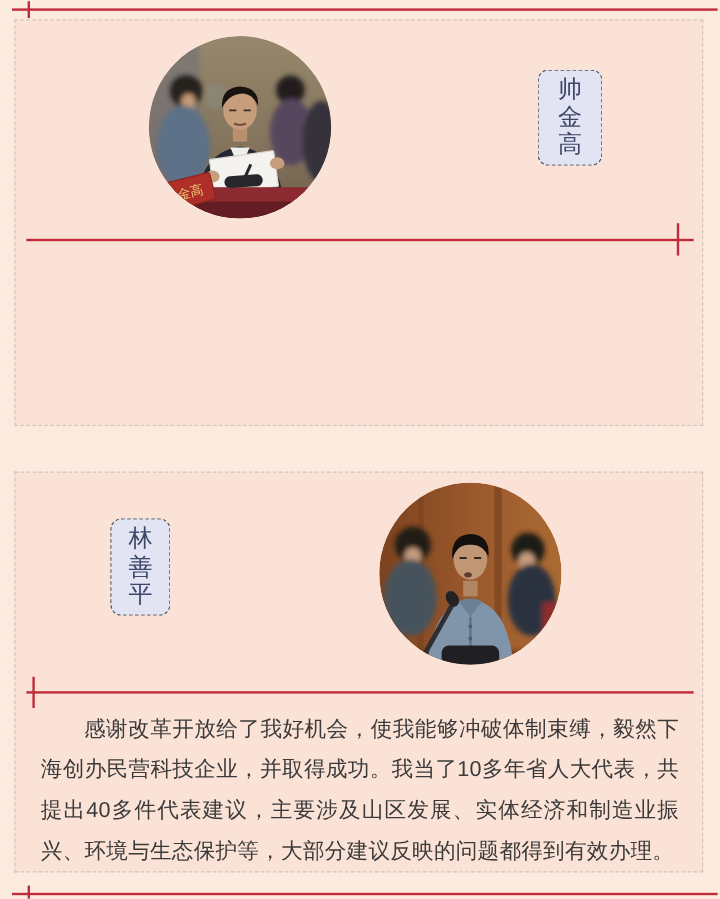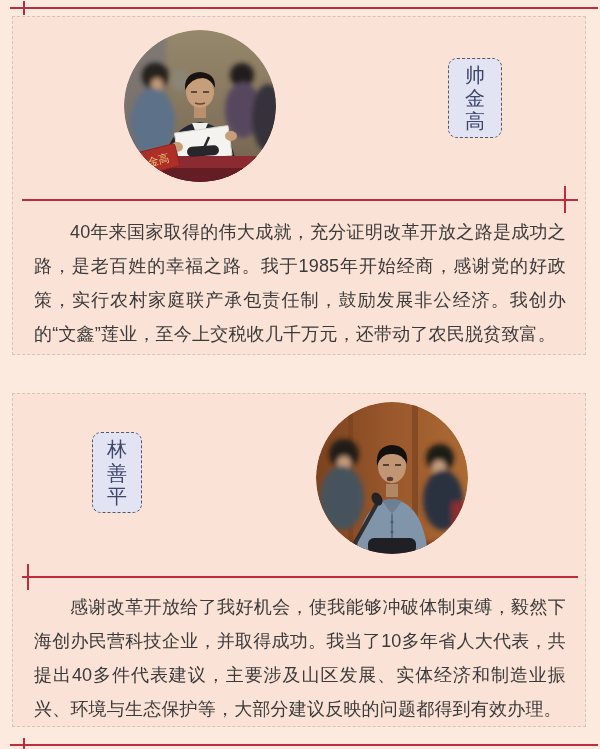--- a/index.html
+++ b/index.html
@@ -135,21 +135,20 @@
 
   <div class="namebox namebox-1">
     <span>帅</span>
     <span>金</span>
     <span>高</span>
   </div>
 
   <div class="divider divider-1"></div>
   <div class="dtick dtick-1"></div>
 
-  <p class="para para-1">40年来国家取得的伟大成就，充分证明改革开放之路是成功之路，是老百姓的幸福之路。我于1985年开始经商，感谢党的好政策，实行农村家庭联产承包责任制，鼓励发展非公经济。我创办的“文鑫”莲业，至今上交税收几千万元，还带动了农民脱贫致富。</p>
 
   <section class="panel panel-2">
   </section>
 
   <div class="namebox namebox-2">
     <span>林</span>
     <span>善</span>
     <span>平</span>
   </div>
 

